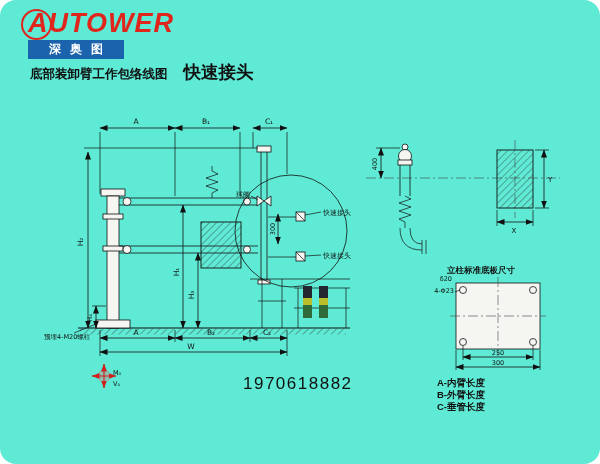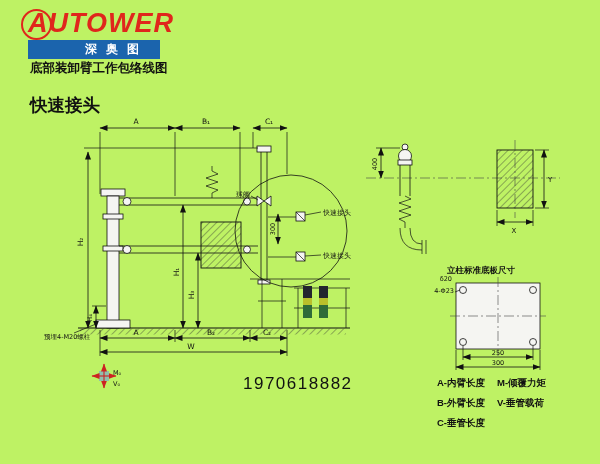--- a/index.html
+++ b/index.html
@@ -1,43 +1,43 @@
 <!DOCTYPE html>
 <html><head>
 <meta charset="utf-8">
 <style>
   html,body { margin:0; padding:0; background:#ffffff; }
   .stage {
-    position:relative; width:600px; height:464px; background:#bef264;
-    overflow:hidden; font-family:"Liberation Sans","DejaVu Sans",sans-serif; color:#111;
+    position:relative; width:600px; height:464px; background:#5eead4;
+    overflow:hidden; font-family:"Liberation Sans","DejaVu Sans",sans-serif; color:#111;border-radius:16px;
   }
   
   .logo { position:absolute; left:28px; top:8px; }
   .logo-brand {
     position:relative; display:inline-block; font-size:27px; font-weight:bold;
     font-style:italic; color:#e0261c; letter-spacing:1px; line-height:30px;
   }
   .logo-ring {
     position:absolute; left:-7px; top:1px; width:27px; height:27px;
     border:2.5px solid #e0261c; border-radius:50%;
   }
   .logo-sub {
     margin-top:2px; width:96px; height:19px; background:#1b64ad; color:#fff;
     font-size:12px; font-weight:bold; letter-spacing:9px; text-indent:9px;
-    display:flex; align-items:center; justify-content:center;padding-left:36px;
-  }
-  
-  .header { position:absolute; left:30px; top:60px; display:flex; align-items:baseline; gap:16px;flex-direction:column; }
+    display:flex; align-items:center; justify-content:center;
+  }
+  
+  .header { position:absolute; left:30px; top:60px; display:flex; align-items:baseline; gap:16px; }
   .header-title { font-size:12.5px; font-weight:bold; }
   .header-company { font-size:17.5px; font-weight:bold; }
   
   .phone { position:absolute; left:243px; top:374px; font-size:17px; letter-spacing:1.5px; }
   
   .legend { position:absolute; left:437px; top:377px; display:flex; gap:12px; font-size:9.5px; font-weight:bold; }
-  .legend .col { display:flex; flex-direction:column; gap:8px; line-height:1.25; }
+  .legend .col { display:flex; flex-direction:column; gap:0; line-height:1.25; }
   
   svg.draw { position:absolute; left:0; top:0; }
   .dt   { font-family:"DejaVu Sans","Liberation Sans",sans-serif; font-size:7.5px; fill:#111; }
   .dt-s { font-size:6.5px; }
   .dt-c { font-size:7px; }
   .dt-t { font-size:8.5px; font-weight:bold; }
   .dim  { stroke:#111; stroke-width:0.8; fill:none; marker-start:url(#ar); marker-end:url(#ar); }
   .thin { stroke:#111; stroke-width:0.7; fill:none; }
   .med  { stroke:#111; stroke-width:1; fill:none; }
   .cl   { stroke:#444; stroke-width:0.6; stroke-dasharray:10 3 2 3; fill:none; }
@@ -263,19 +263,15 @@
   </svg>
 
   <div class="phone">1970618882</div>
 
   <div class="legend">
     <div class="col">
       <span>A-内臂长度</span>
       <span>B-外臂长度</span>
       <span>C-垂管长度</span>
     </div>
-    <div class="col">
-      <span>M-倾覆力矩</span>
-      <span>V-垂管载荷</span>
-    </div>
   </div>
 
 </div>
 
 </body></html>

